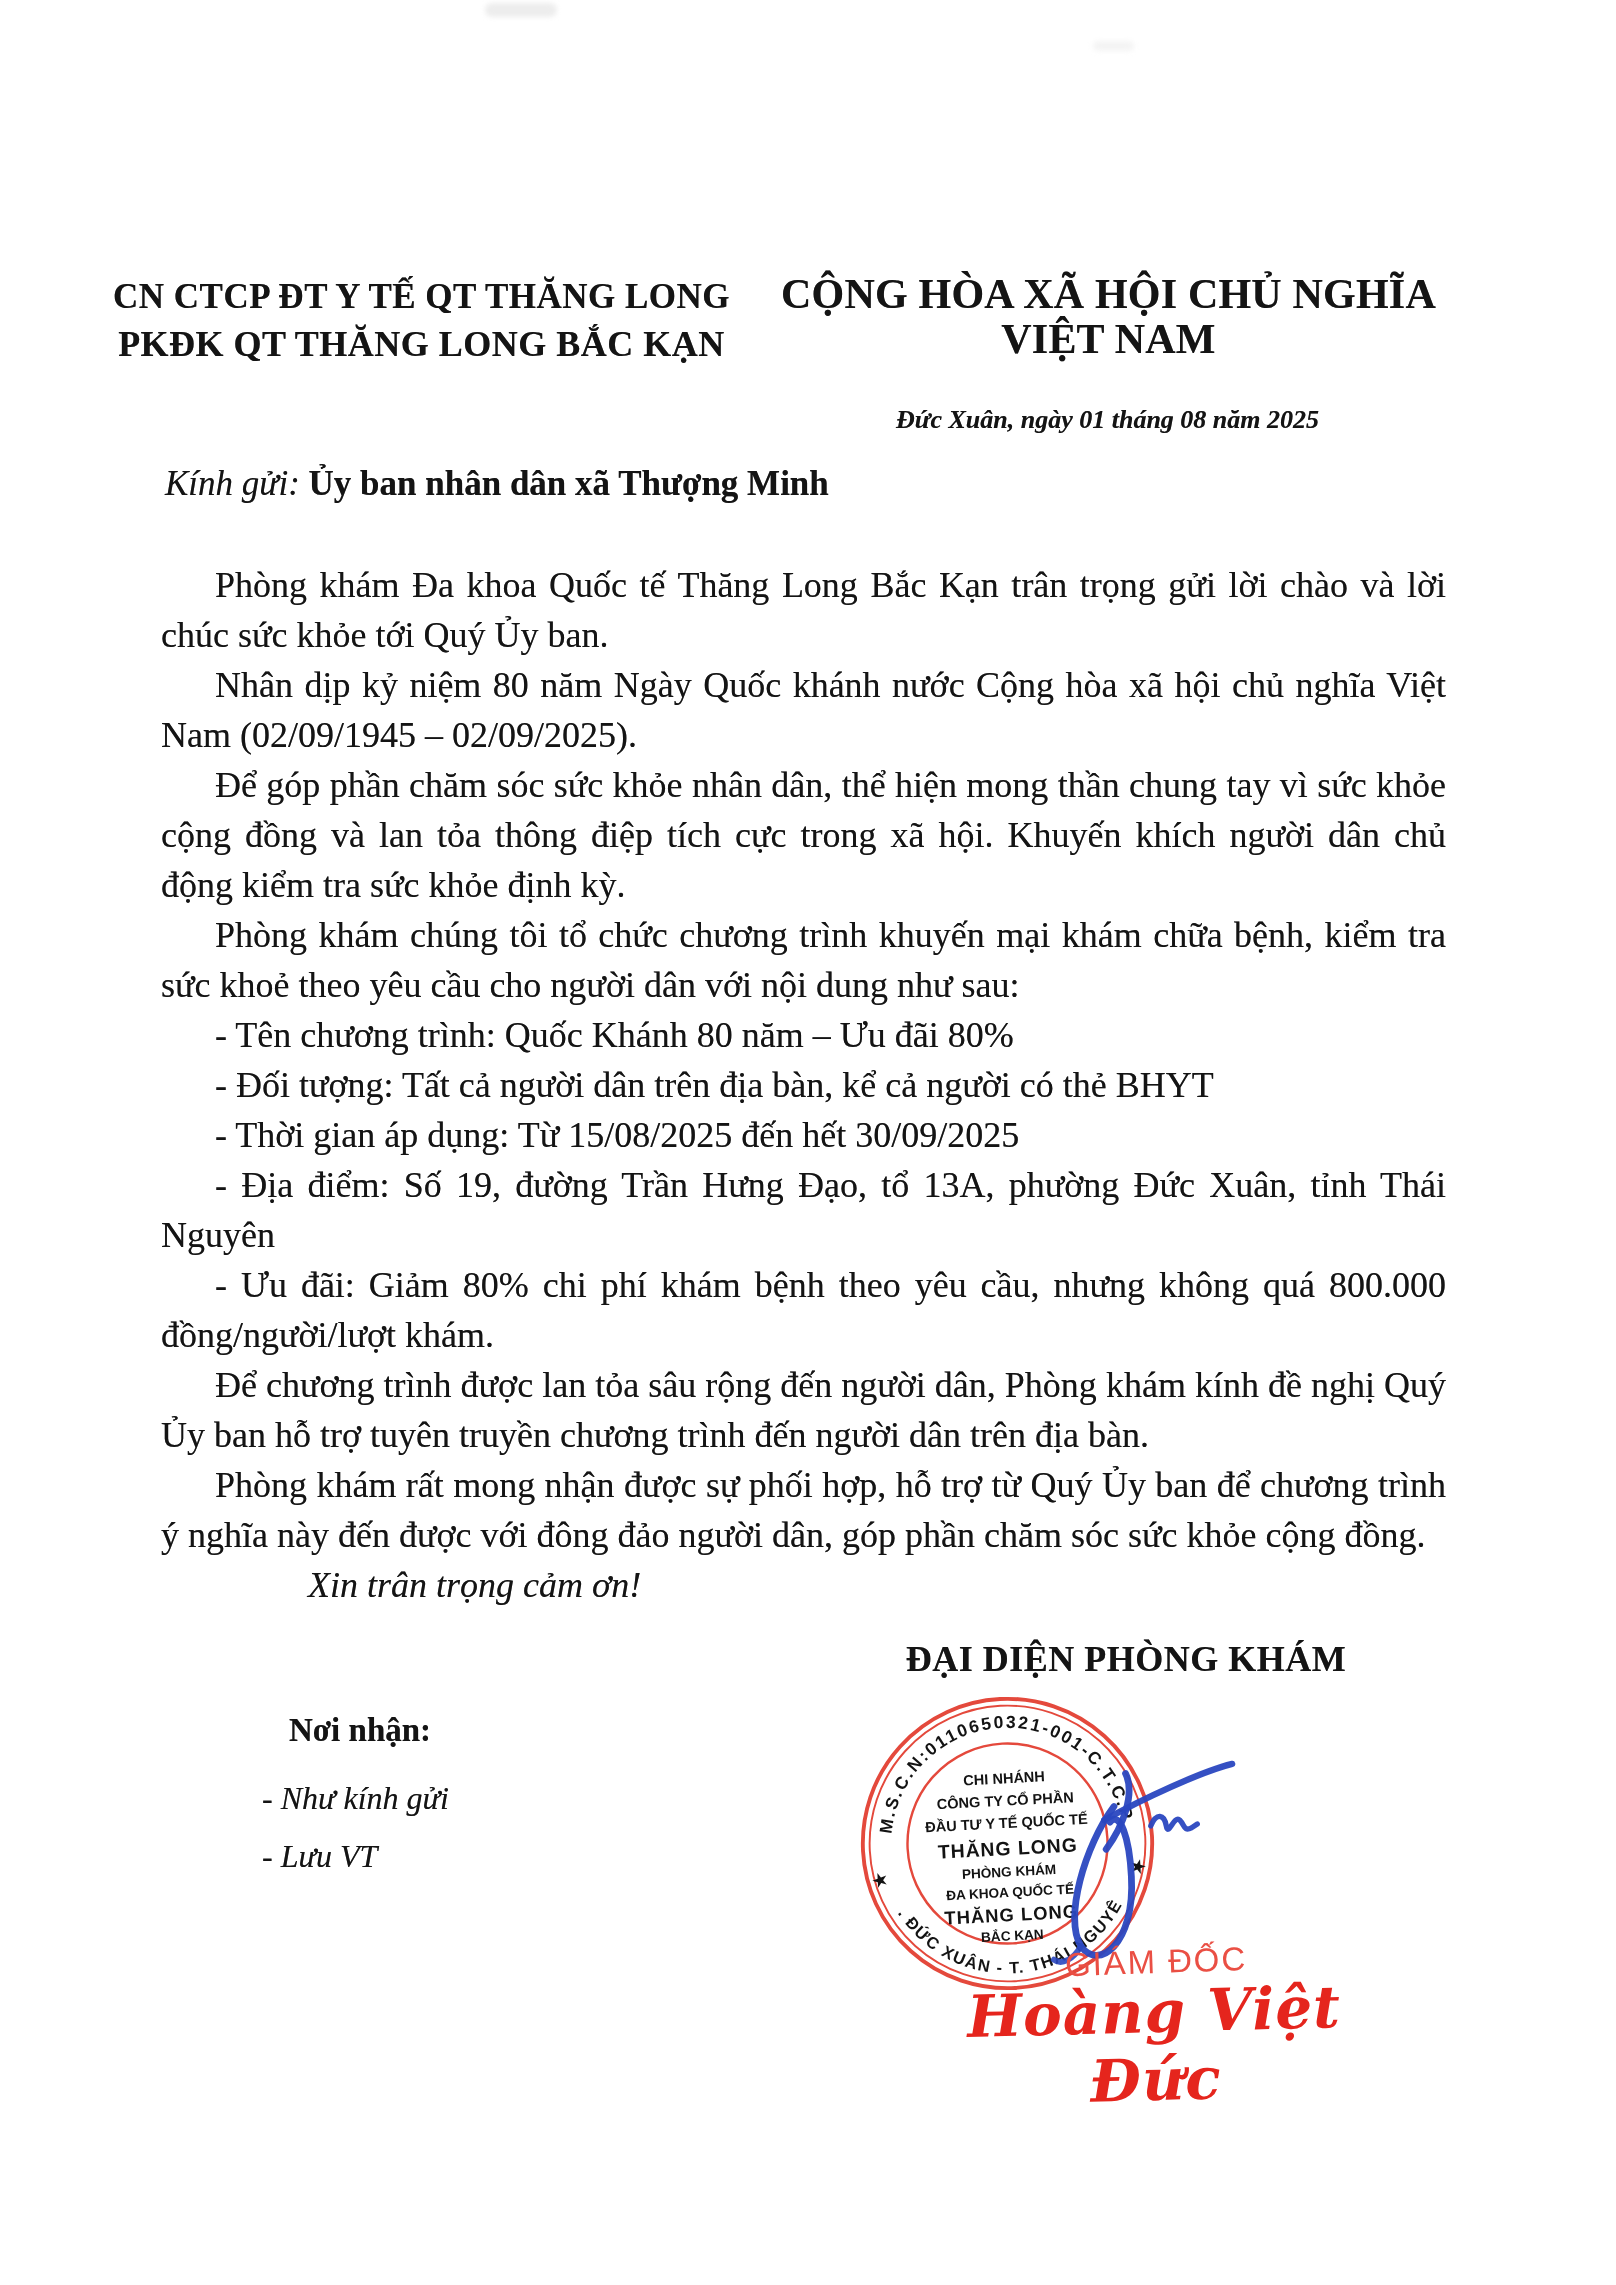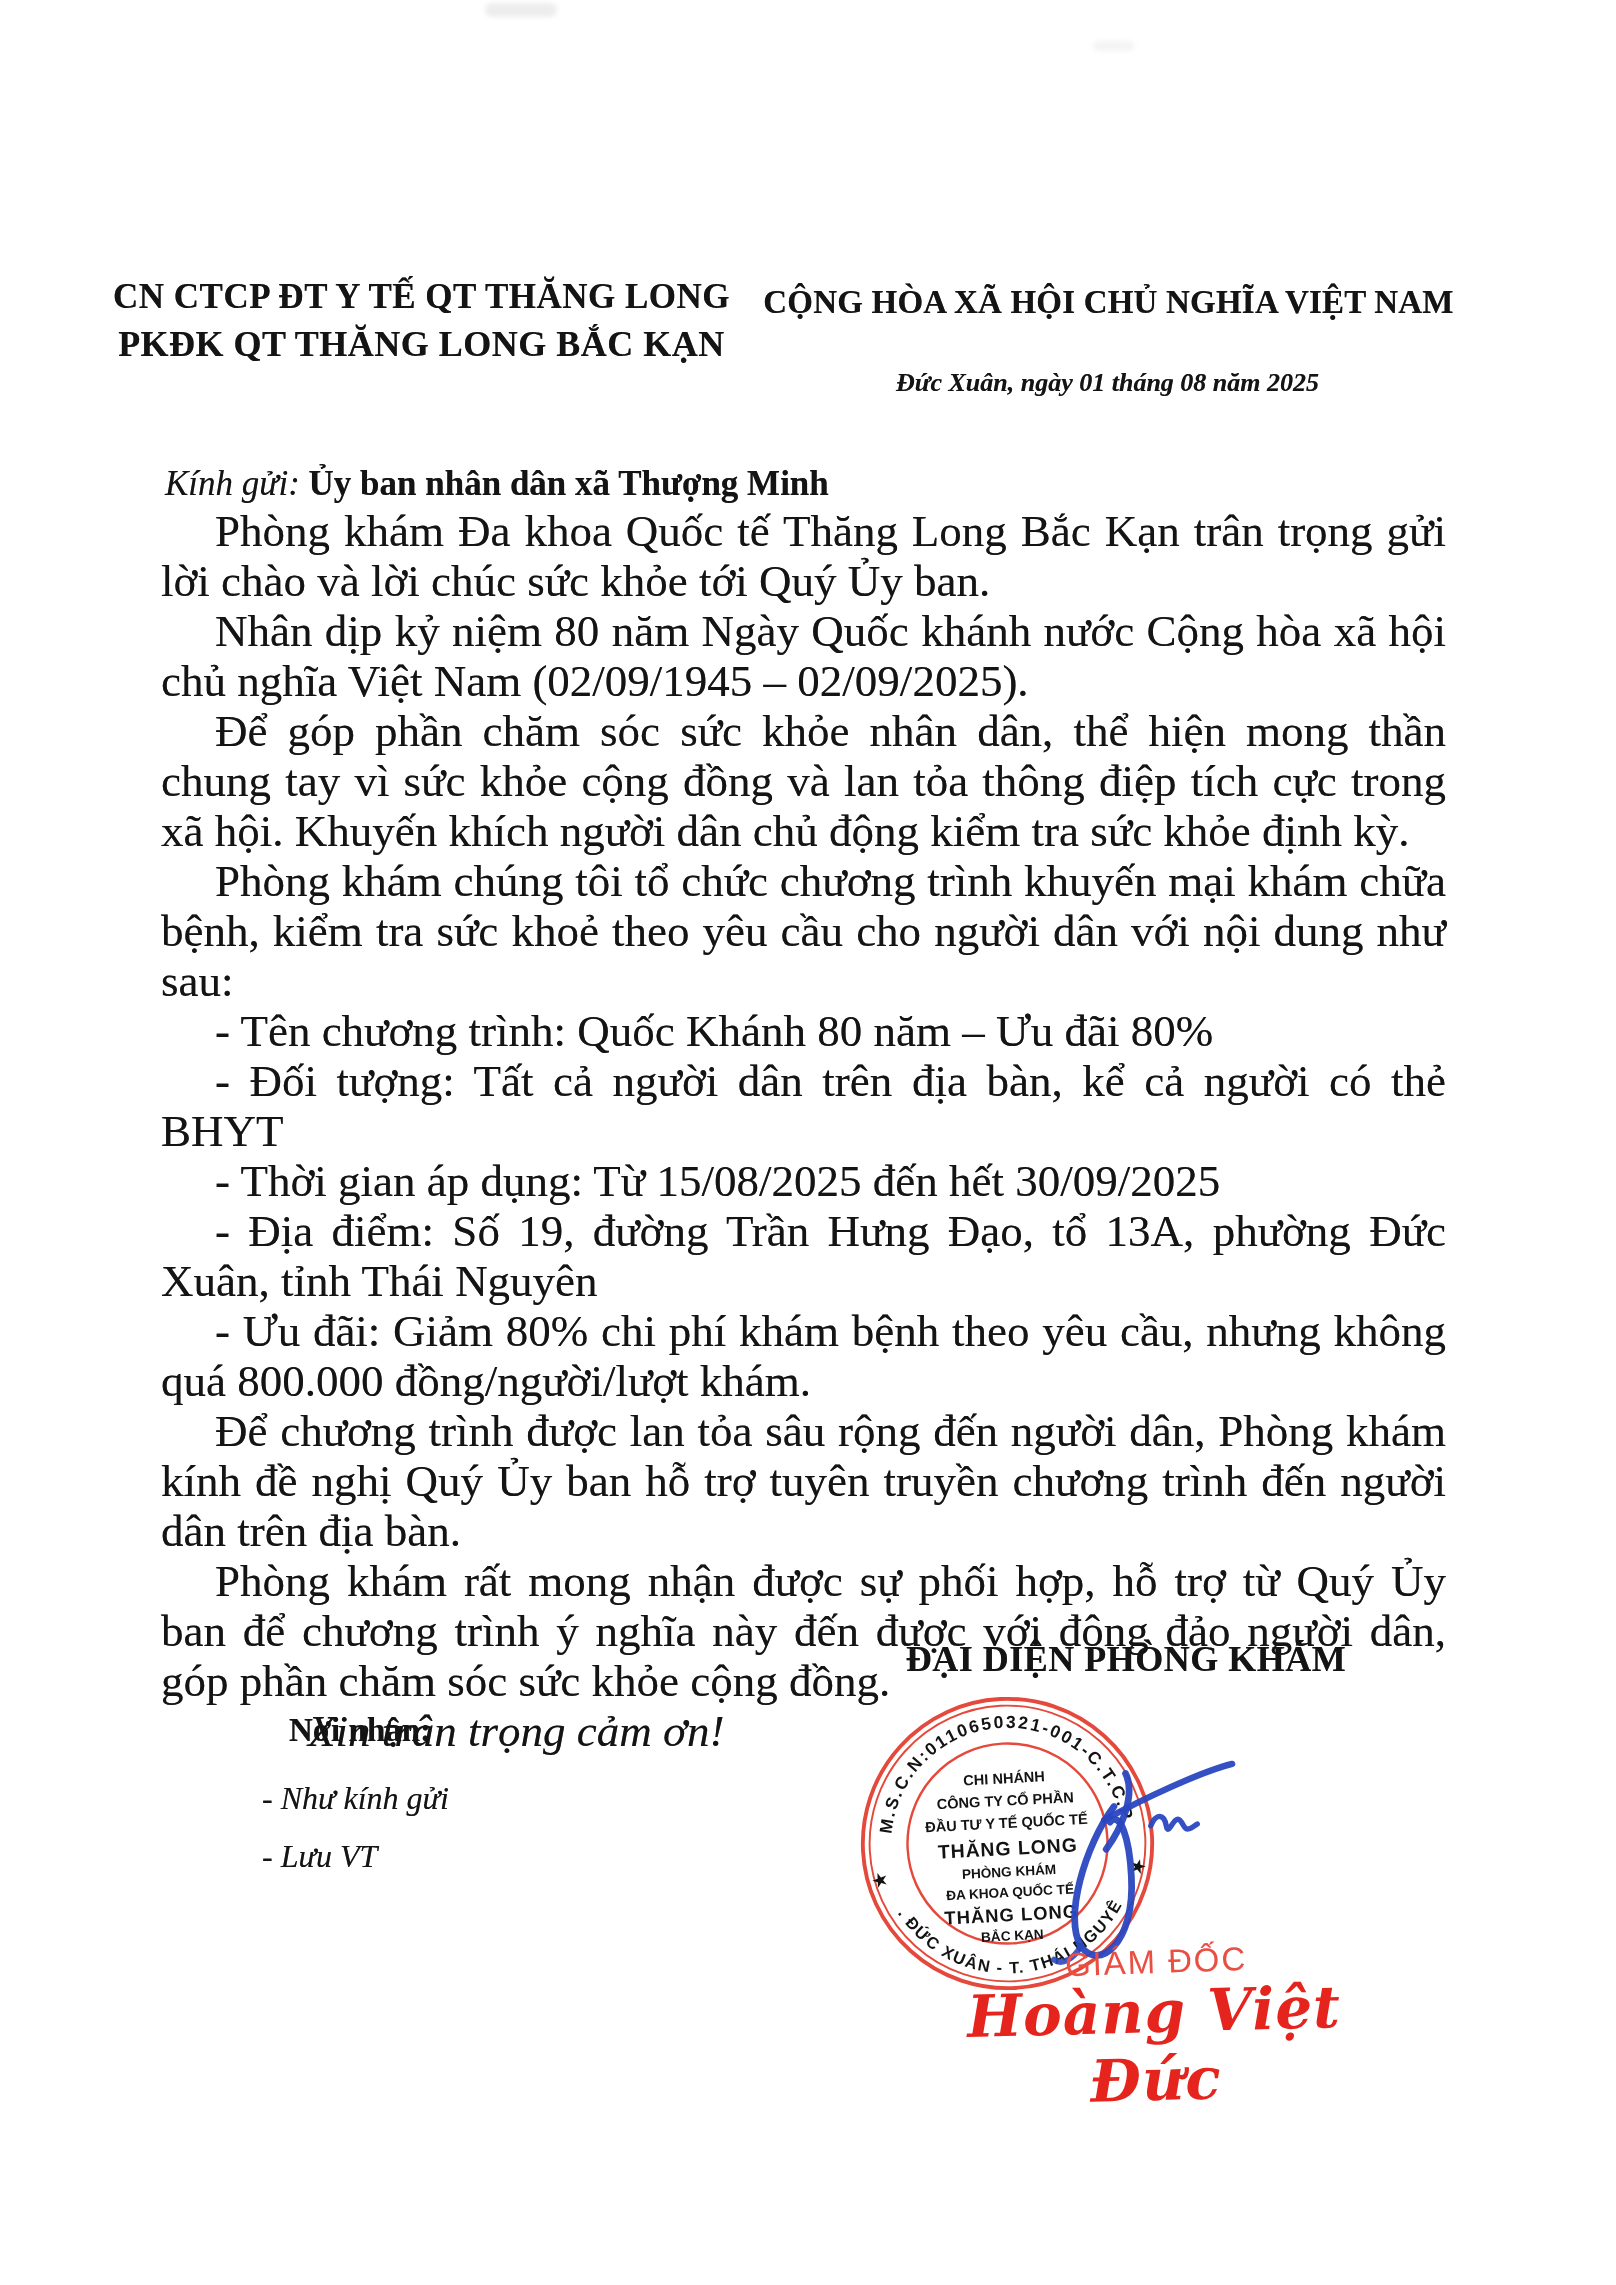--- a/index.html
+++ b/index.html
@@ -8,33 +8,33 @@
   .abs{position:absolute;}
   .scan-text{text-shadow:0 0 0.6px rgba(10,10,10,.55);}
 
   
   .issuer{left:82px;top:274px;width:679px;text-align:center;font-weight:bold;}
   .issuer .l1{font-size:35px;line-height:46px;letter-spacing:0.5px;}
   .issuer .l2{font-size:36px;line-height:48px;letter-spacing:0.5px;}
   .issuer .docnum{display:inline-block;margin-top:5.8px;font-size:34px;
        border-bottom:2.4px solid #141414;padding:0 3.9px 2.9px;}
   .national{left:752px;top:272px;width:713px;text-align:center;font-weight:bold;}
-  .national .title{font-size:33px;line-height:45px;letter-spacing:0.2px;margin-top:8px;}
+  .national .title{font-size:42px;line-height:45px;letter-spacing:0.2px;}
   .national .motto{display:inline-block;margin-top:3.9px;font-size:35px;
        border-bottom:2.9px solid #141414;padding:0 5.8px 3.9px;}
   .national .pdate{margin-top:43px;text-align:center;font-style:italic;font-size:26px;
        padding-right:1.9px;}
 
   
   .salutation{left:165px;top:464px;width:1291px;font-size:35px;}
   .salutation .pre{font-style:italic;}
   .salutation .rec{font-weight:bold;}
 
   
-  .docbody{left:161px;top:506px;width:1285px;font-size:45px;line-height:50px;
+  .docbody{left:161px;top:560px;width:1285px;font-size:36px;line-height:50px;
        text-align:justify;}
   .docbody p{margin:0;text-indent:54px;}
   .docbody p.closing{font-style:italic;text-indent:147px;text-align:left;}
 
   
   .recipients-title{left:289px;top:1712px;font-size:33px;font-weight:bold;}
   .recipient-1{left:262px;top:1780px;font-size:32px;font-style:italic;}
   .recipient-2{left:262px;top:1838px;font-size:32px;font-style:italic;}
   .sig-title{left:893px;top:1638px;width:466px;text-align:center;
        font-size:36px;font-weight:bold;letter-spacing:0.5px;}

